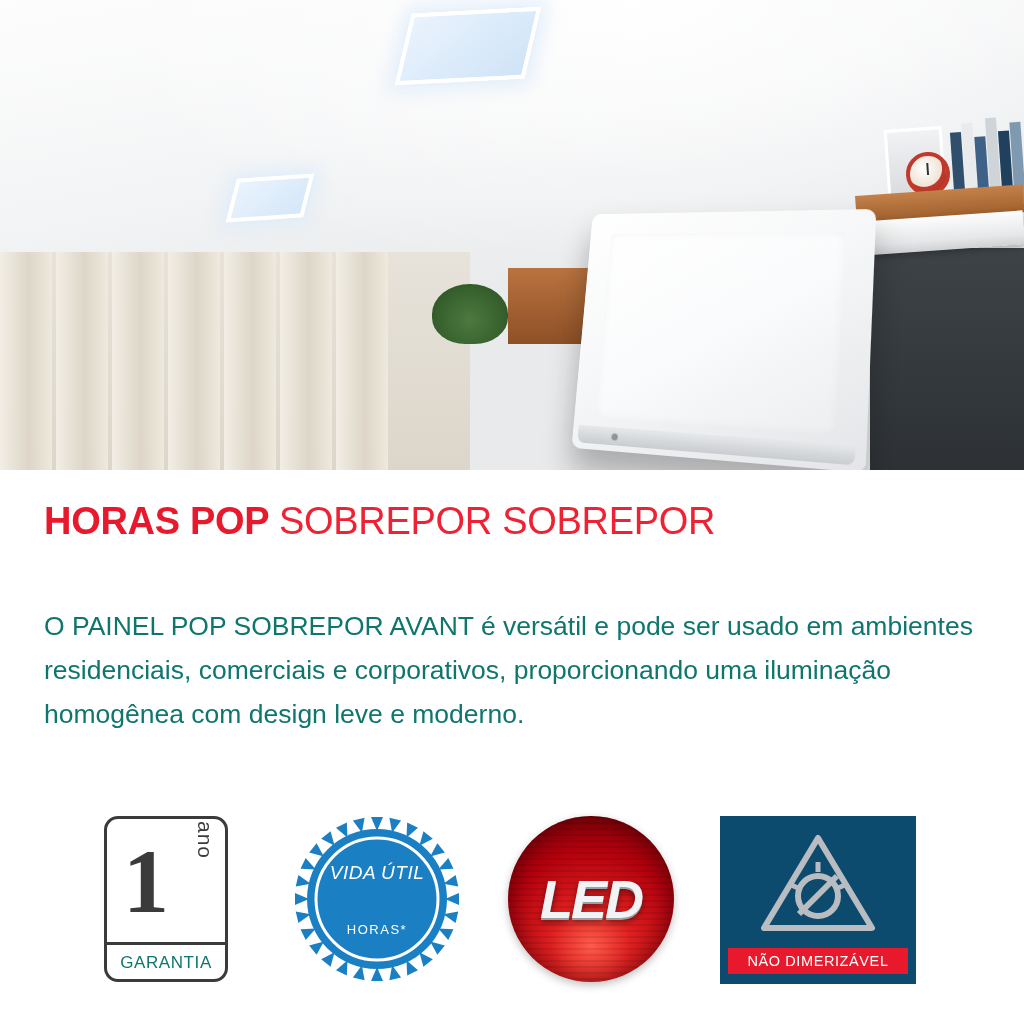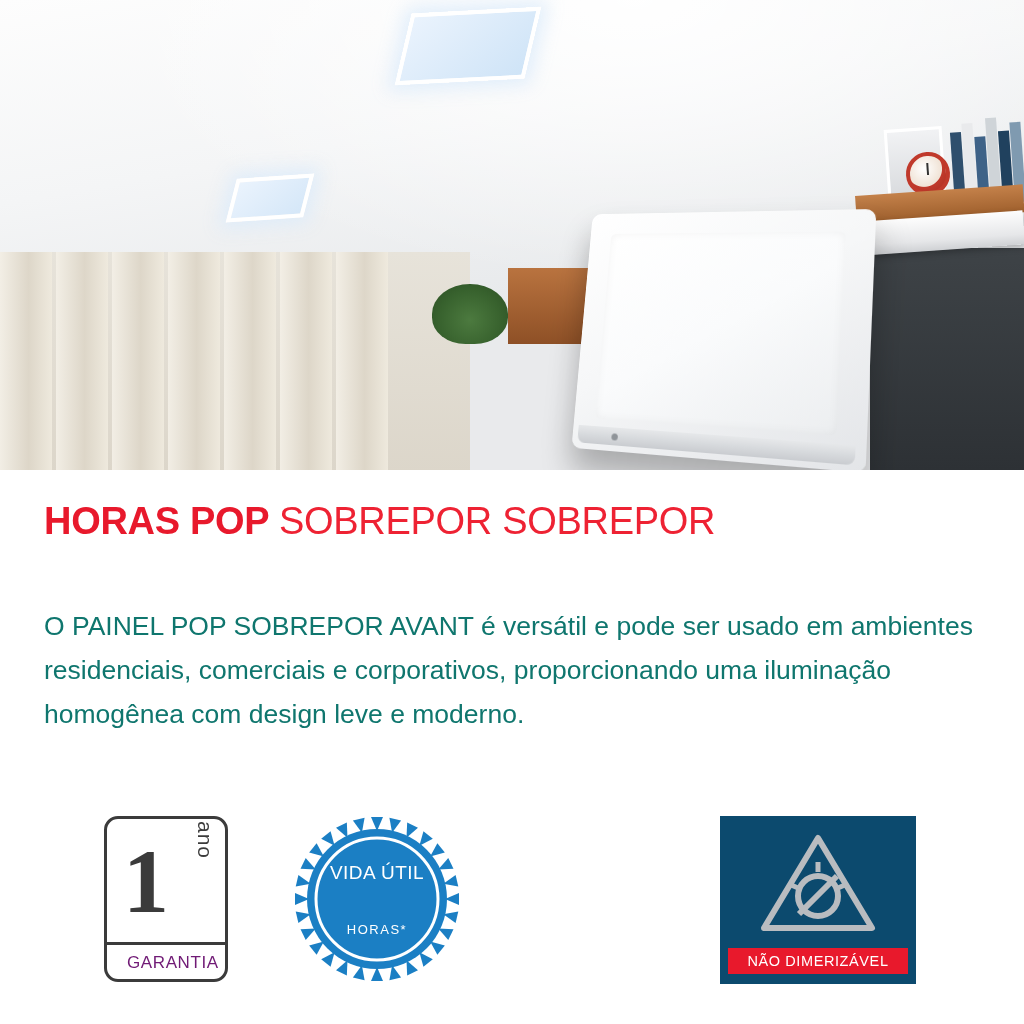--- a/index.html
+++ b/index.html
@@ -275,46 +275,45 @@
   .bw-sep {
     position: absolute;
     left: 0; bottom: 34px;
     width: 100%; height: 3px;
     background: #3b3b3b;
   }
   .bw-garantia {
     position: absolute;
     left: 0; bottom: 6px;
     width: 100%;
-    text-align: left;
+    text-align: center;
     font-size: 17px;
-    color: #701a75;
+    color: #0f766e;
     letter-spacing: 0.6px;
-    padding-left: 20px;
   }
 
   
   .badge-life {
     position: absolute;
     left: 188px; top: 2px;
     width: 170px; height: 170px;
   }
   .bl-star {
     position: absolute;
     left: 0; top: 0;
     width: 170px; height: 170px;
   }
   .bl-text {
     position: absolute;
     left: 0; top: 0;
     width: 170px; height: 170px;
     color: #ffffff;
     text-align: center;
   }
-  .bl-l1 { position:absolute; left:0; top:48px; width:170px; font-size:19px; letter-spacing:0.5px;}
+  .bl-l1 { position:absolute; left:0; top:48px; width:170px; font-size:19px; letter-spacing:0.5px;font-style:italic;}
   .bl-l2 { position:absolute; left:0; top:66px; width:170px; font-size:38px; font-weight:bold; letter-spacing:-0.5px;}
   .bl-l3 { position:absolute; left:0; top:108px; width:170px; font-size:13px; letter-spacing:1.5px;}
 
   
   .badge-led {
     position: absolute;
     left: 404px; top: 4px;
     width: 166px; height: 166px;
     border-radius: 50%;
     background:
@@ -474,20 +473,24 @@
           <circle cx="0" cy="0" r="61" fill="none" stroke="#ffffff" stroke-width="3"></circle>
         </g>
       </g>
     </svg>
     <div class="bl-text">
       <div class="bl-l1">VIDA ÚTIL</div>
       <div class="bl-l3">HORAS*</div>
     </div>
   </div>
 
+  <div class="badge-led">
+    <div class="led-lines"></div>
+    <div class="led-word">LED</div>
+  </div>
 
   <div class="badge-dim">
     <svg class="dim-tri" viewBox="0 0 118 100">
       <polygon points="59,6 113,96 5,96" fill="none" stroke="#b9bcc0" stroke-width="6" stroke-linejoin="round"></polygon>
       <circle cx="59" cy="64" r="20" fill="none" stroke="#b9bcc0" stroke-width="6"></circle>
       <line x1="40" y1="82" x2="78" y2="44" stroke="#b9bcc0" stroke-width="6"></line>
       <line x1="59" y1="40" x2="59" y2="30" stroke="#b9bcc0" stroke-width="5"></line>
       <line x1="79" y1="56" x2="88" y2="52" stroke="#b9bcc0" stroke-width="5"></line>
       <line x1="39" y1="56" x2="30" y2="52" stroke="#b9bcc0" stroke-width="5"></line>
     </svg>

